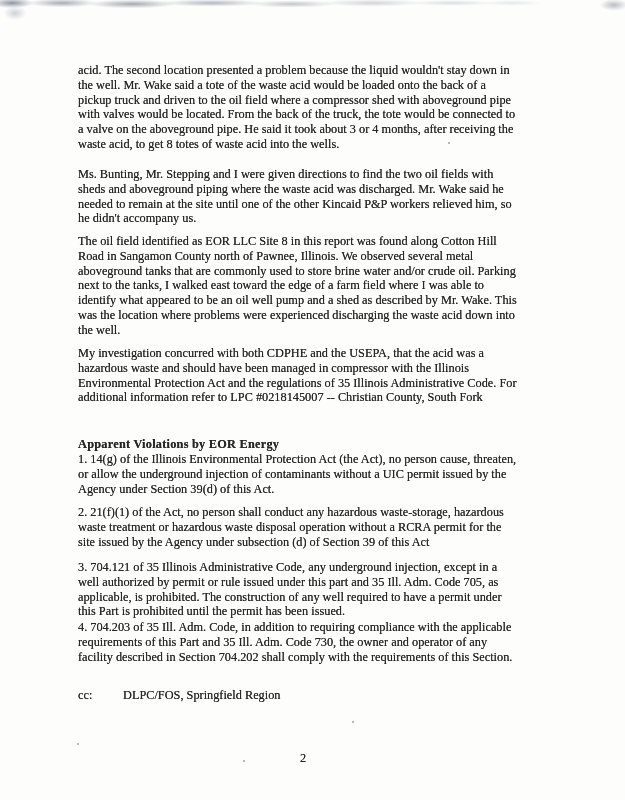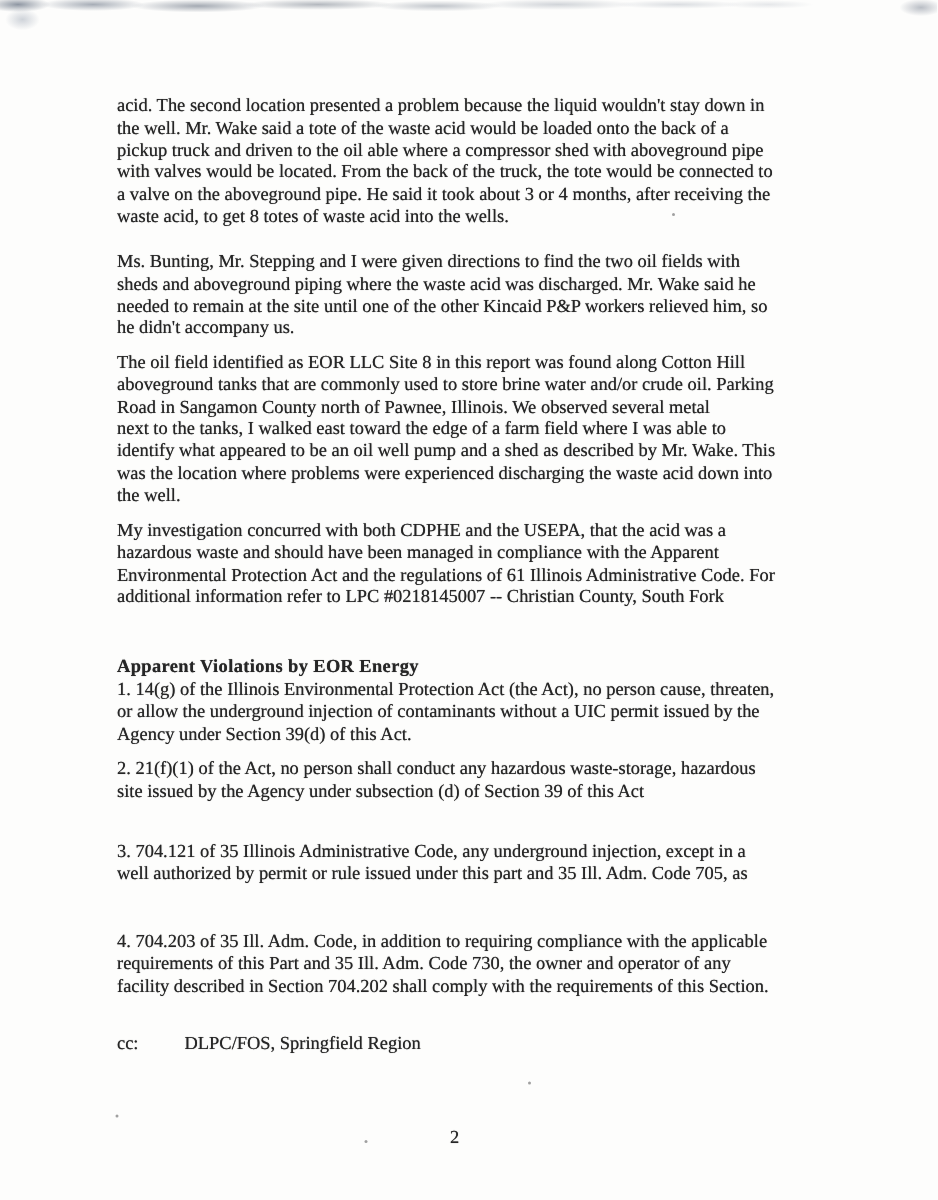--- a/index.html
+++ b/index.html
@@ -58,66 +58,69 @@
 </head>
 <body>
 
 <div class="page">
 
   <div class="top-artifact"></div>
 
   <div class="block" style="top:63px">
       <div class="tline">acid. The second location presented a problem because the liquid wouldn't stay down in</div>
       <div class="tline">the well. Mr. Wake said a tote of the waste acid would be loaded onto the back of a</div>
-      <div class="tline">pickup truck and driven to the oil able where a compressor shed with aboveground pipe</div>
+      <div class="tline">pickup truck and driven to the oil field where a compressor shed with aboveground pipe</div>
       <div class="tline">with valves would be located. From the back of the truck, the tote would be connected to</div>
       <div class="tline">a valve on the aboveground pipe. He said it took about 3 or 4 months, after receiving the</div>
       <div class="tline">waste acid, to get 8 totes of waste acid into the wells.</div>
     </div>
 
   <div class="block" style="top:167px">
       <div class="tline">Ms. Bunting, Mr. Stepping and I were given directions to find the two oil fields with</div>
       <div class="tline">sheds and aboveground piping where the waste acid was discharged. Mr. Wake said he</div>
       <div class="tline">needed to remain at the site until one of the other Kincaid P&amp;P workers relieved him, so</div>
       <div class="tline">he didn't accompany us.</div>
     </div>
 
   <div class="block" style="top:234px">
       <div class="tline">The oil field identified as EOR LLC Site 8 in this report was found along Cotton Hill</div>
+      <div class="tline">Road in Sangamon County north of Pawnee, Illinois. We observed several metal</div>
       <div class="tline">aboveground tanks that are commonly used to store brine water and/or crude oil. Parking</div>
-      <div class="tline">Road in Sangamon County north of Pawnee, Illinois. We observed several metal</div>
       <div class="tline">next to the tanks, I walked east toward the edge of a farm field where I was able to</div>
       <div class="tline">identify what appeared to be an oil well pump and a shed as described by Mr. Wake. This</div>
       <div class="tline">was the location where problems were experienced discharging the waste acid down into</div>
       <div class="tline">the well.</div>
     </div>
 
   <div class="block" style="top:346px">
       <div class="tline">My investigation concurred with both CDPHE and the USEPA, that the acid was a</div>
-      <div class="tline">hazardous waste and should have been managed in compliance with the Apparent</div>
-      <div class="tline">Environmental Protection Act and the regulations of 61 Illinois Administrative Code. For</div>
+      <div class="tline">hazardous waste and should have been managed in compressor with the Illinois</div>
+      <div class="tline">Environmental Protection Act and the regulations of 35 Illinois Administrative Code. For</div>
       <div class="tline">additional information refer to LPC #0218145007 -- Christian County, South Fork</div>
     </div>
 
   <div class="block heading" style="top:437px">Apparent Violations by EOR Energy</div>
 
   <div class="block" style="top:452px">
       <div class="tline">1. 14(g) of the Illinois Environmental Protection Act (the Act), no person cause, threaten,</div>
       <div class="tline">or allow the underground injection of contaminants without a UIC permit issued by the</div>
       <div class="tline">Agency under Section 39(d) of this Act.</div>
     </div>
 
   <div class="block" style="top:505px">
       <div class="tline">2. 21(f)(1) of the Act, no person shall conduct any hazardous waste-storage, hazardous</div>
+      <div class="tline">waste treatment or hazardous waste disposal operation without a RCRA permit for the</div>
       <div class="tline">site issued by the Agency under subsection (d) of Section 39 of this Act</div>
     </div>
 
   <div class="block" style="top:560px">
       <div class="tline">3. 704.121 of 35 Illinois Administrative Code, any underground injection, except in a</div>
       <div class="tline">well authorized by permit or rule issued under this part and 35 Ill. Adm. Code 705, as</div>
+      <div class="tline">applicable, is prohibited. The construction of any well required to have a permit under</div>
+      <div class="tline">this Part is prohibited until the permit has been issued.</div>
     </div>
 
   <div class="block" style="top:620px">
       <div class="tline">4. 704.203 of 35 Ill. Adm. Code, in addition to requiring compliance with the applicable</div>
       <div class="tline">requirements of this Part and 35 Ill. Adm. Code 730, the owner and operator of any</div>
       <div class="tline">facility described in Section 704.202 shall comply with the requirements of this Section.</div>
     </div>
 
   <div class="block" style="top:688px">
     <span class="cc-label">cc:</span><span>DLPC/FOS, Springfield Region</span>

